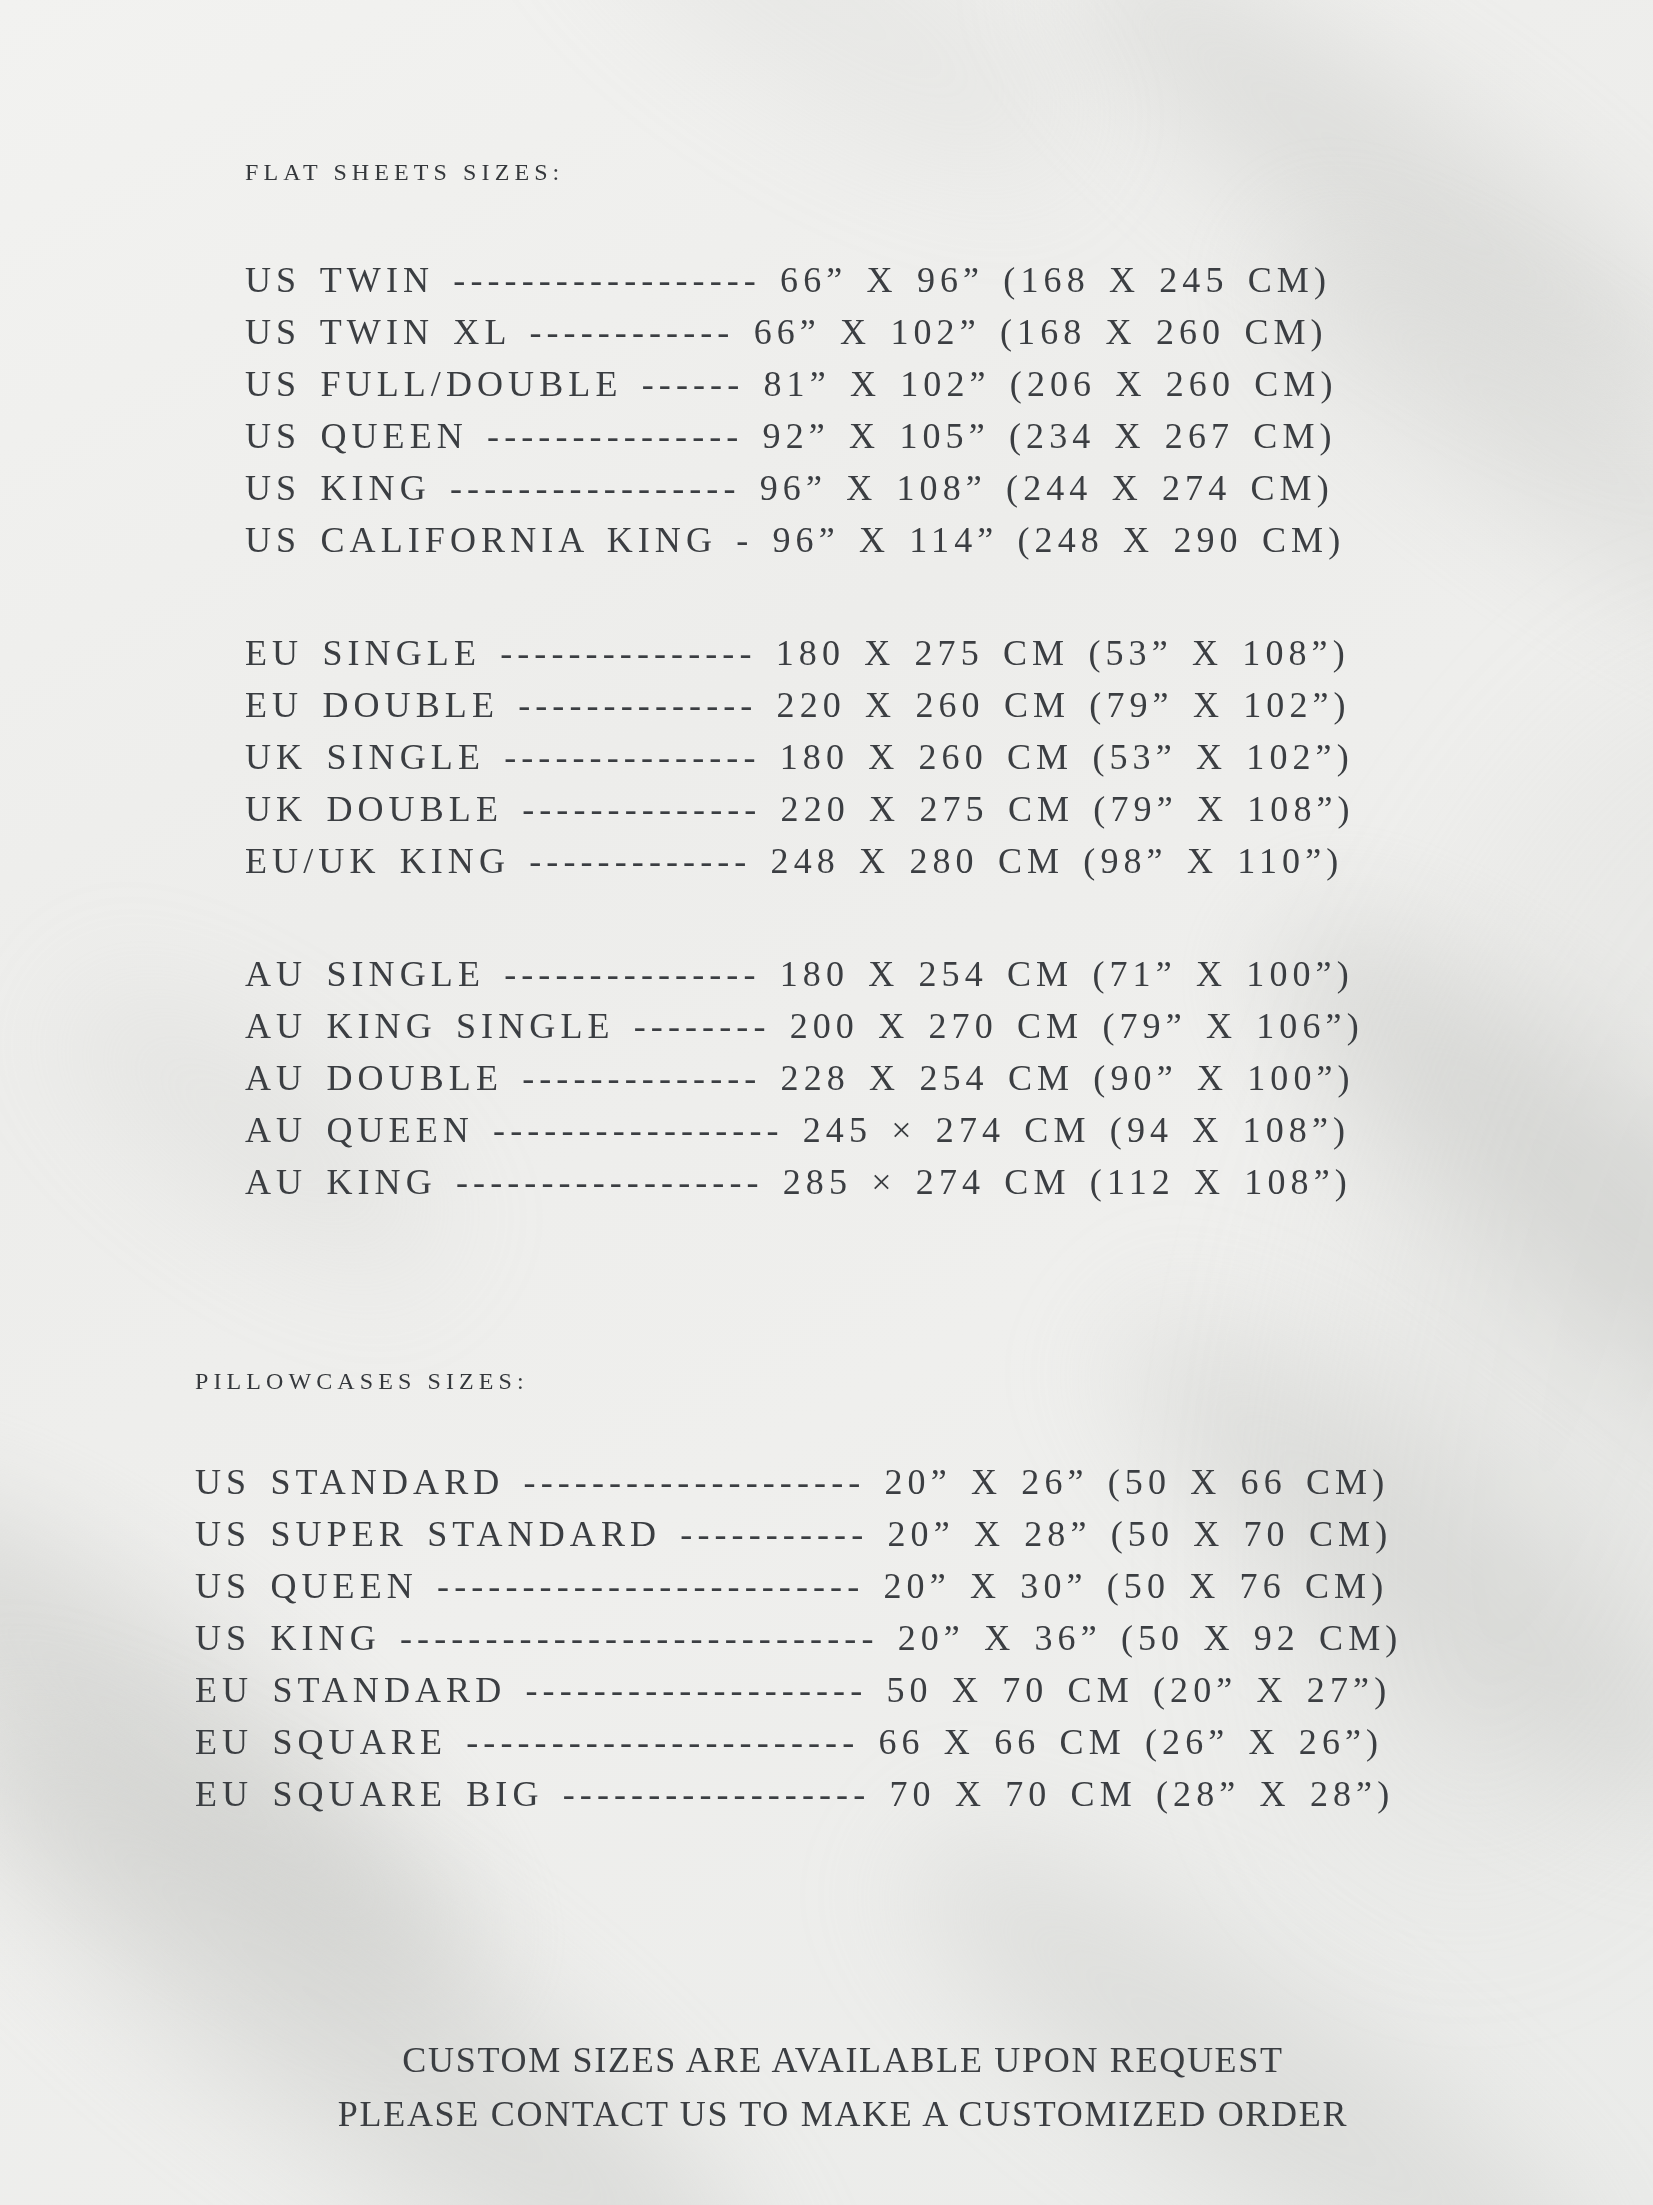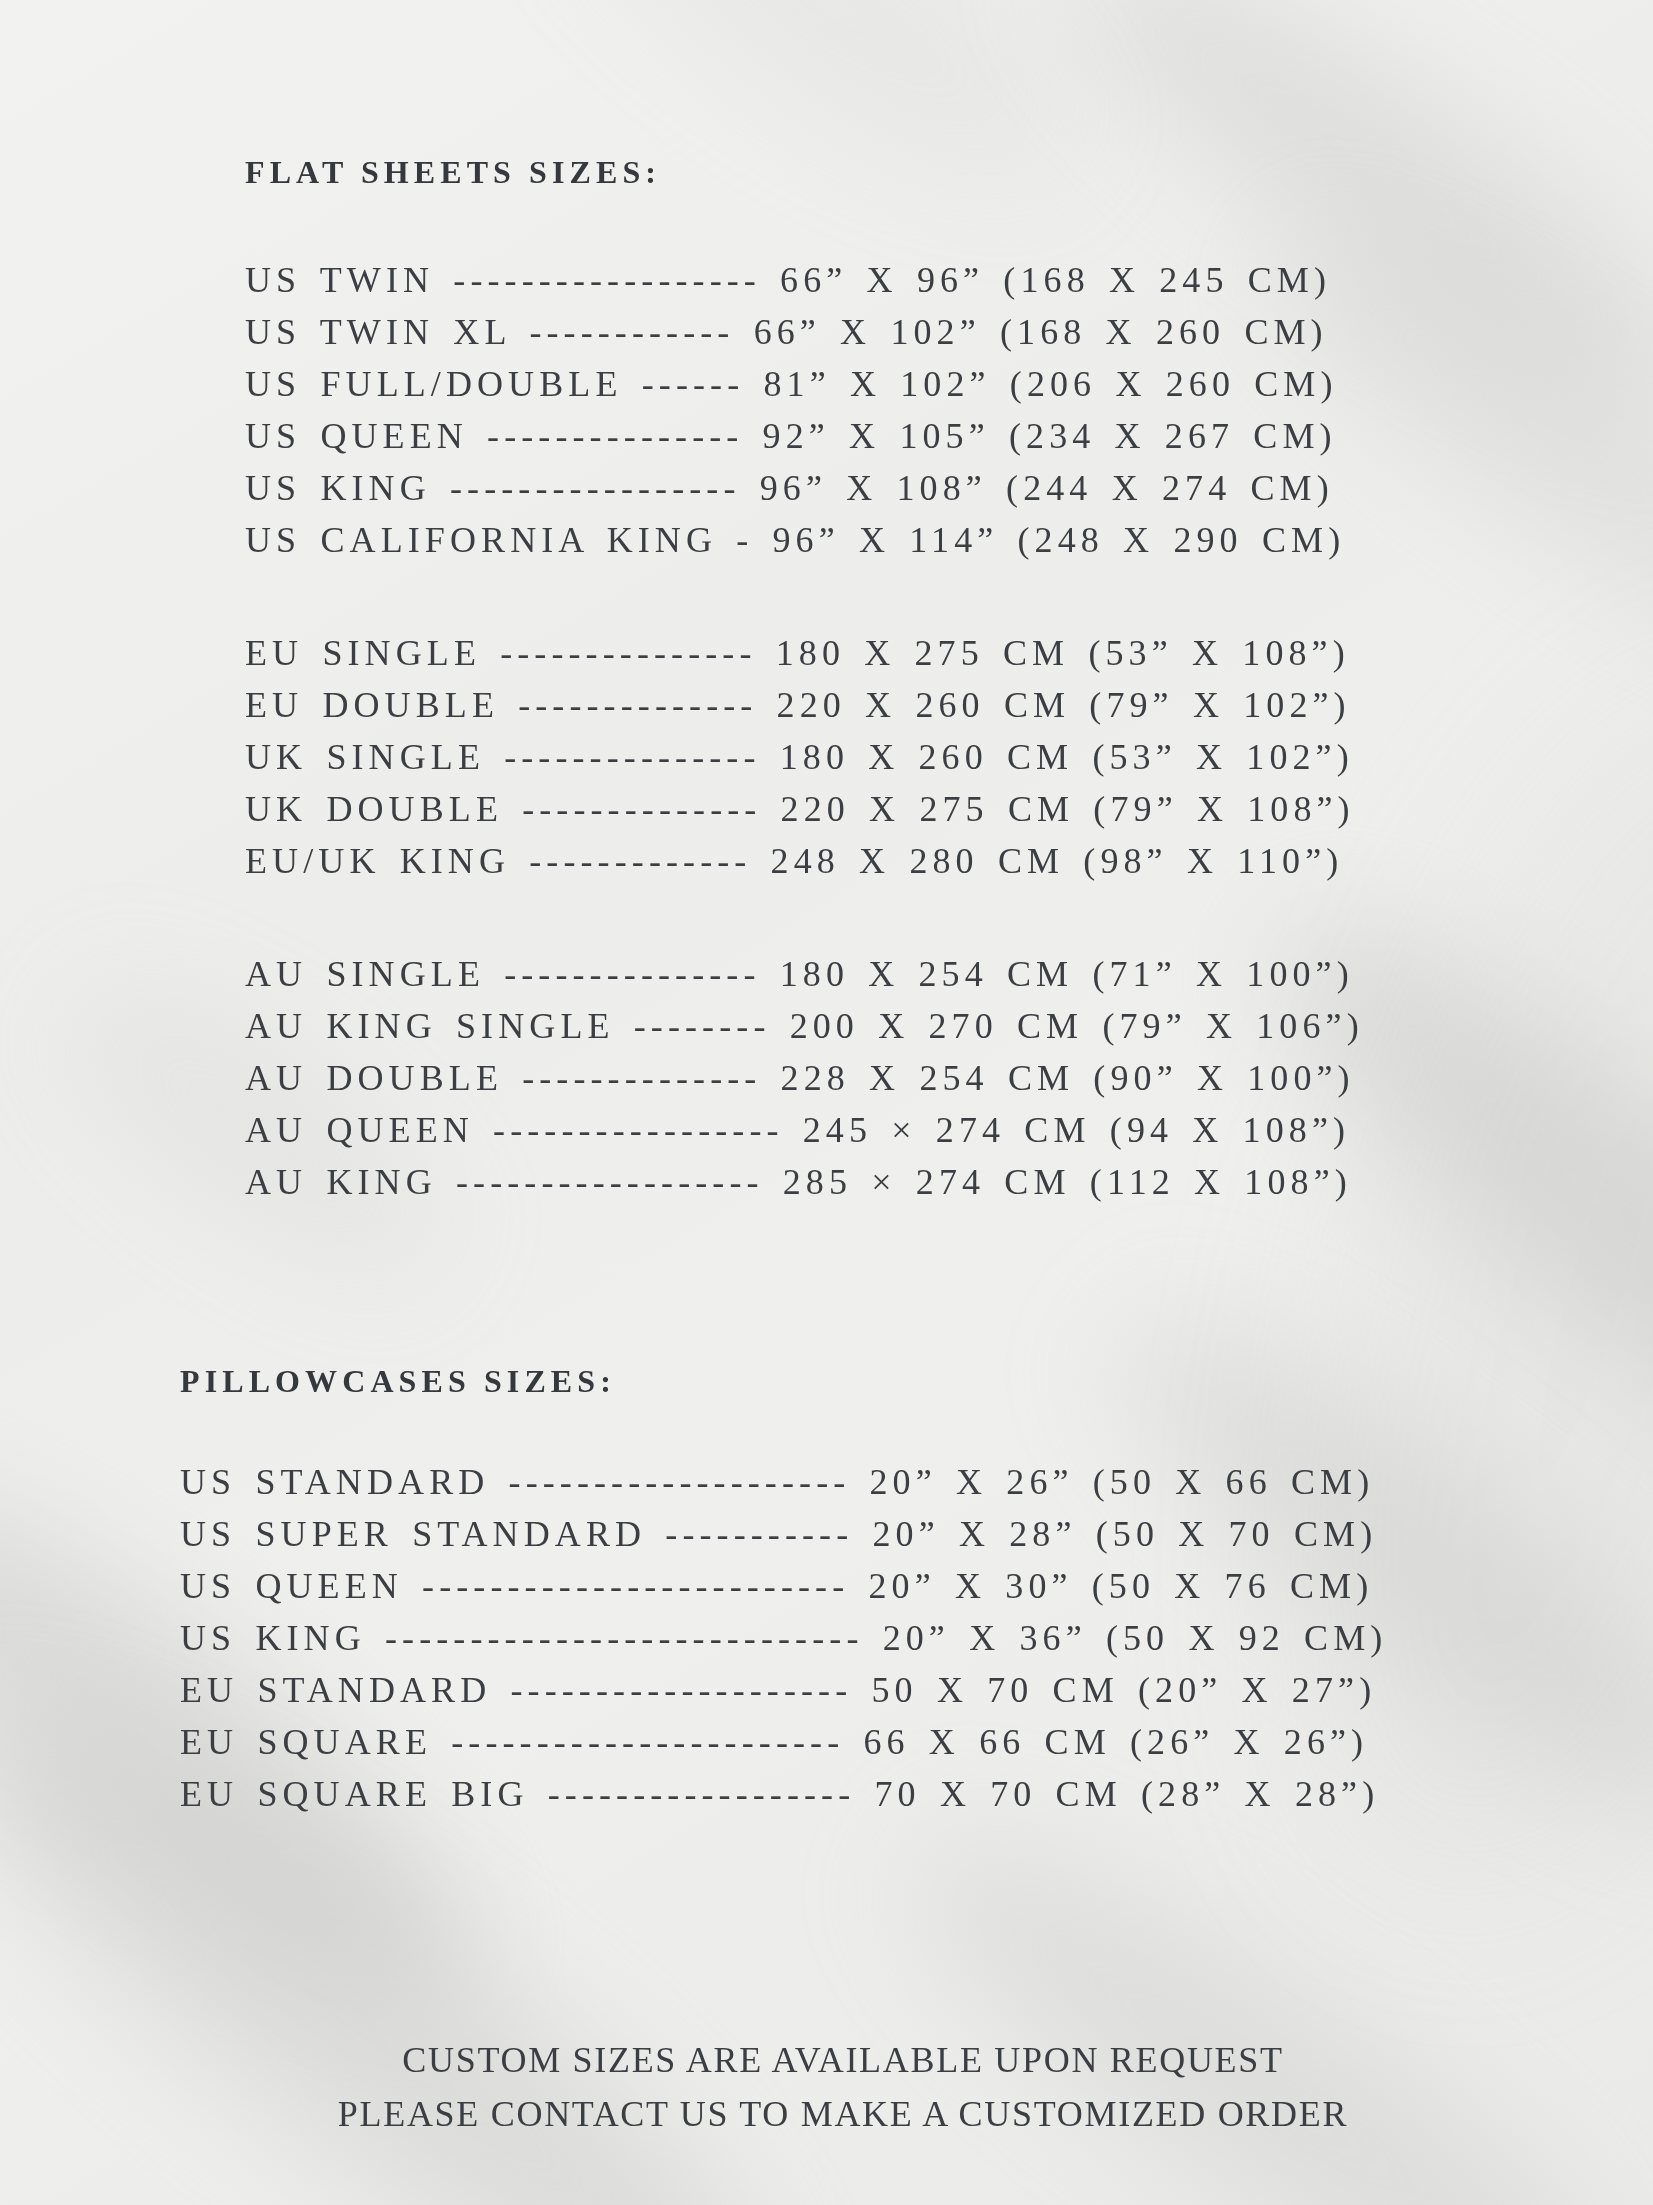--- a/index.html
+++ b/index.html
@@ -21,38 +21,38 @@
   .sh5{left:-221px;top:1640px;width:765px;height:212px;transform:rotate(38deg);opacity:.48;}
   .sh6{left:-136px;top:1904px;width:977px;height:238px;transform:rotate(36deg);opacity:.42;}
   .sh7{left:34px;top:1054px;width:442px;height:153px;transform:rotate(35deg);opacity:.22;}
   .sh8{left:850px;top:1980px;width:807px;height:204px;transform:rotate(34deg);opacity:.36;}
   .sh9{left:1343px;top:646px;width:510px;height:1275px;transform:rotate(16deg);opacity:.16;filter:blur(93px);}
   .sh10{left:527px;top:-102px;width:595px;height:204px;transform:rotate(32deg);opacity:.18;}
 
   .content{position:relative;z-index:1;}
 
   .section-heading{
-    font-weight:bold;
-    font-size:32px;
+    font-weight:normal;
+    font-size:24px;
     letter-spacing:5.1px;
     line-height:42px;
     color:#35383c;
   }
   .size-row{
     font-size:36px;
     line-height:52px;
     letter-spacing:5.1px;
     word-spacing:5.1px;
     white-space:nowrap;
   }
   .flat-section{position:absolute;left:245px;top:151px;}
   .flat-section .group{margin-top:61px;}
   .flat-section .group.first{}
 
-  .pillow-section{position:absolute;left:180px;top:1360px;}
+  .pillow-section{position:absolute;left:195px;top:1360px;}
   .pillow-section .rows{margin-top:54px;}
 
   .footer{
     position:absolute;left:16px;top:2033px;width:100%;
     text-align:center;
     font-size:36px;line-height:54px;letter-spacing:1.7px;
     color:#3b3e42;
   }
 </style>
 </head>

